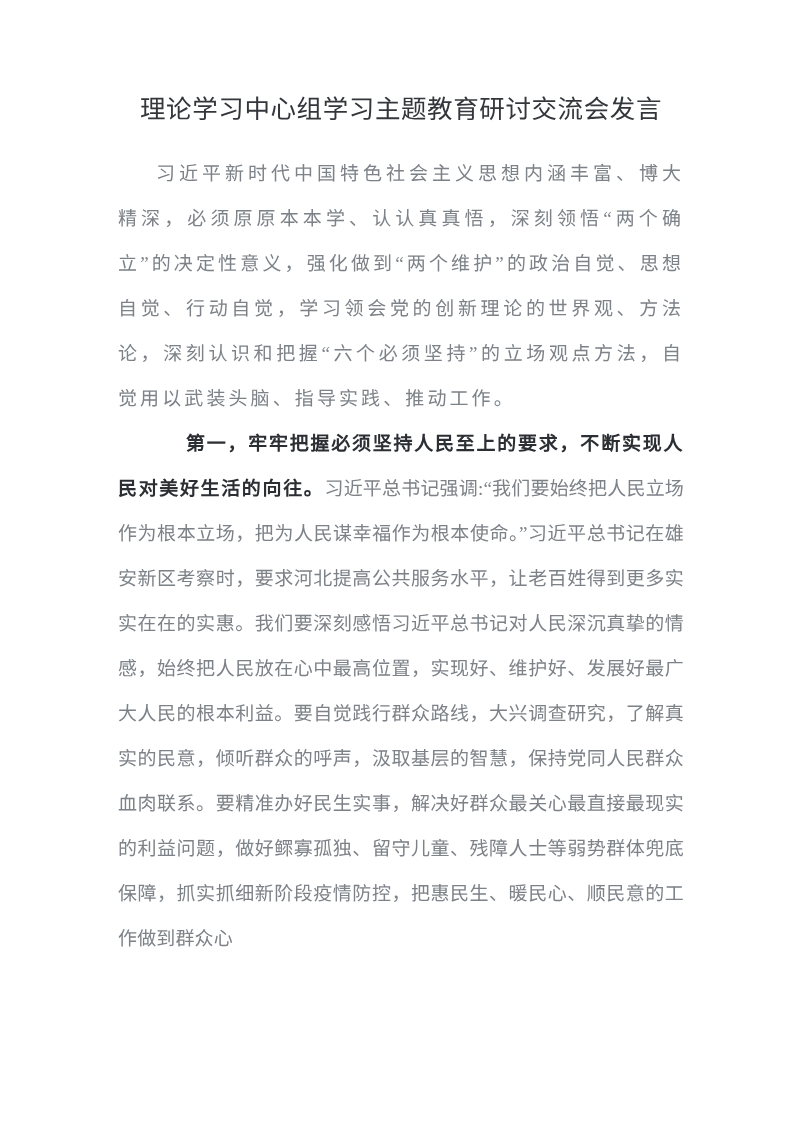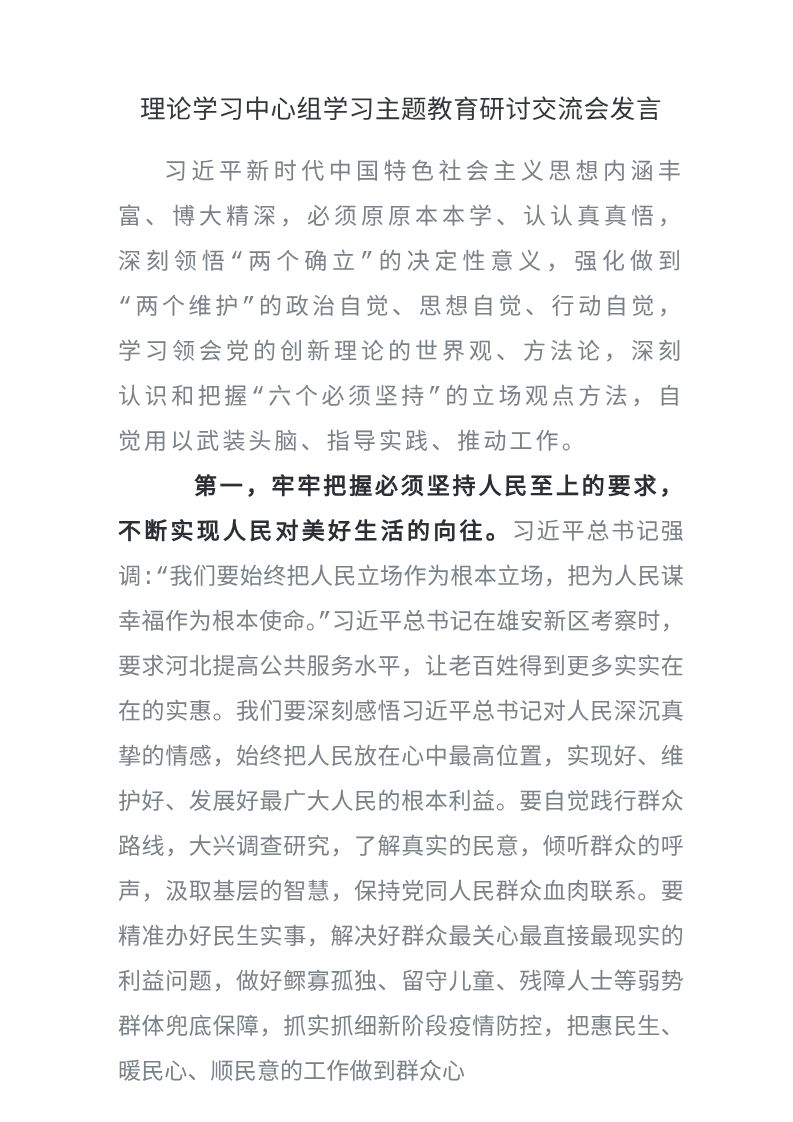--- a/index.html
+++ b/index.html
@@ -33,22 +33,22 @@
     color: #33363b;
     text-align: center;
     letter-spacing: 0.6px;
     white-space: nowrap;
     margin: 0 0 19px 0;
     font-weight: 400;
   }
 
   
   .para {
-    font-family: Liberation Mono, monospace;
-    font-size: 23px;
+    font-family: Liberation Serif, serif;
+    font-size: 19px;
     line-height: 45px;
     color: #7d8288;
     text-align: justify;
     text-align-last: left;
     text-justify: inter-character;
     margin: 0;
     letter-spacing: 0.15px;
   }
 
   .para.indent {

